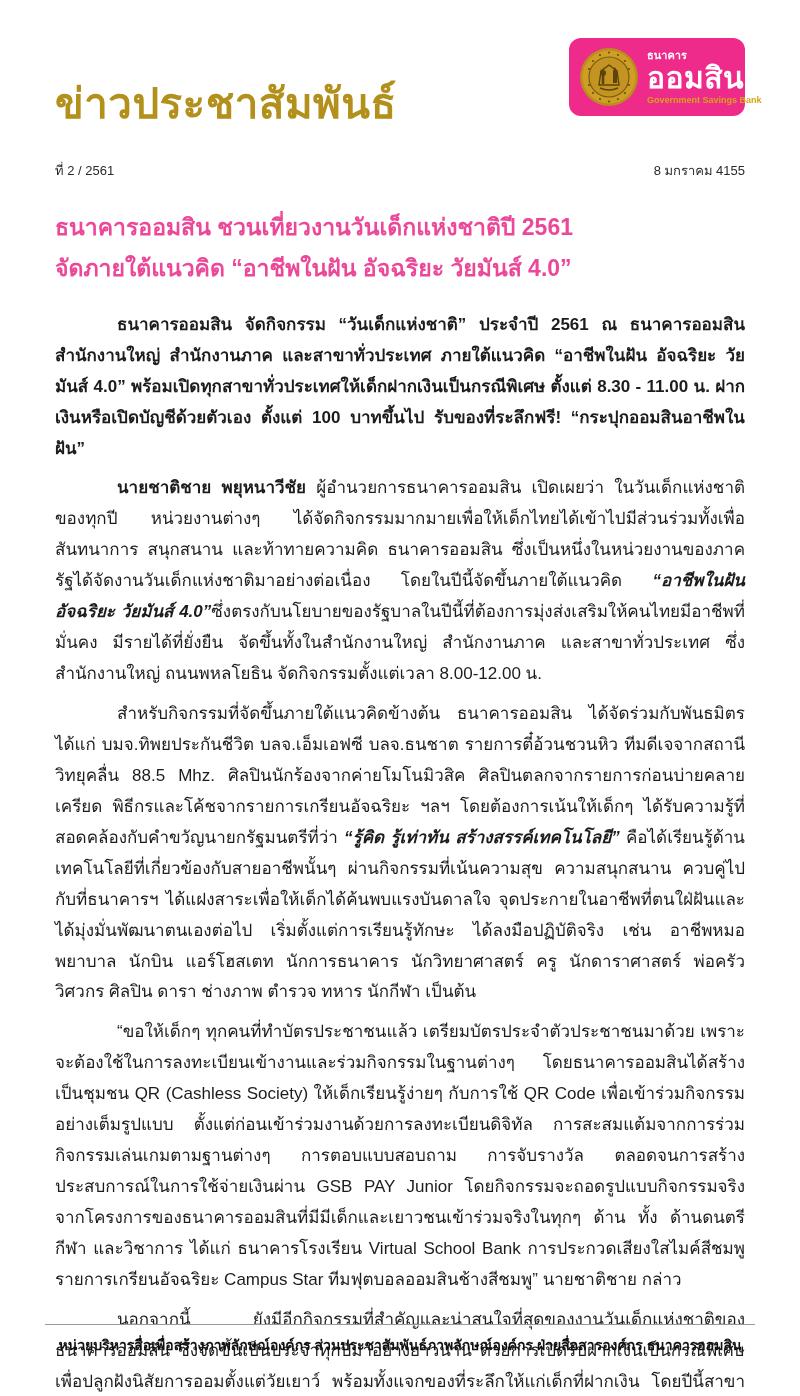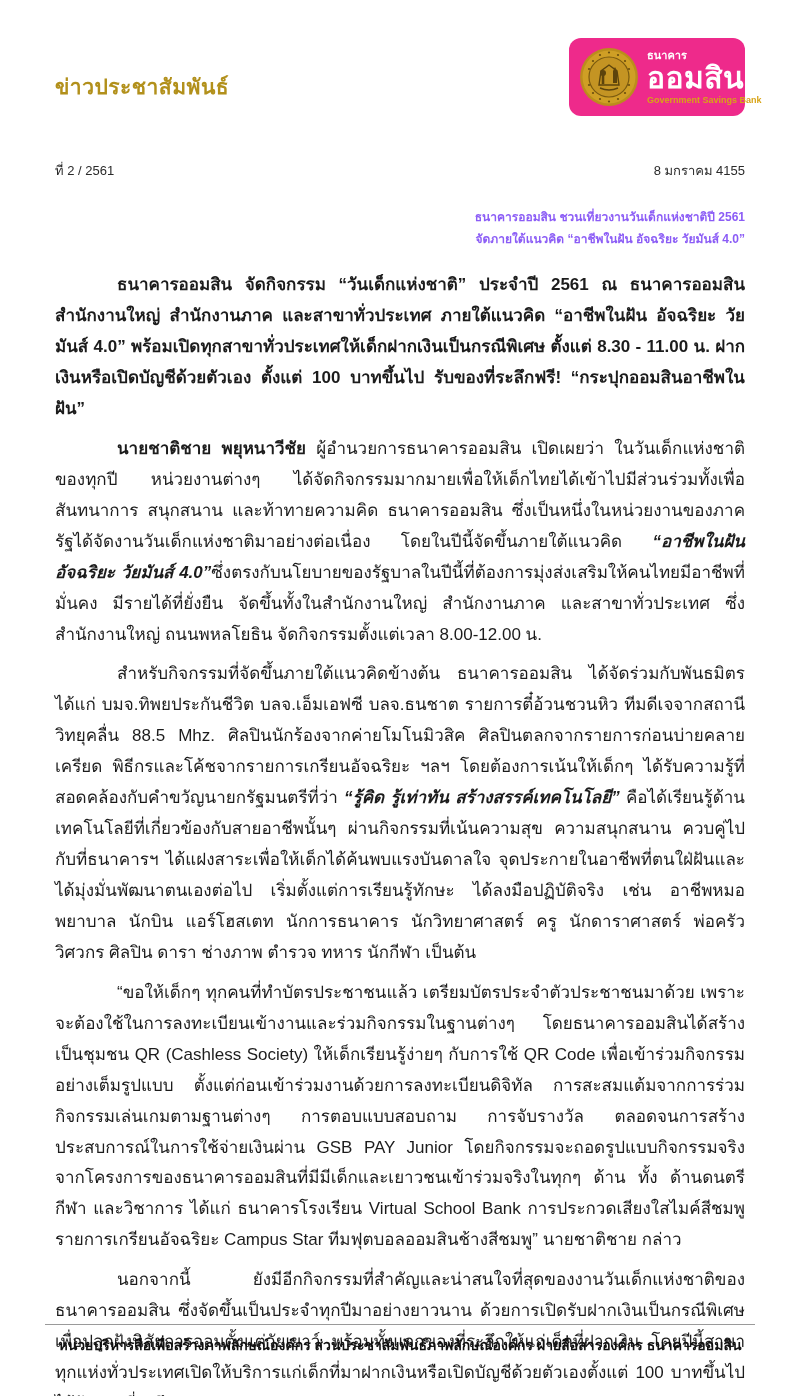--- a/index.html
+++ b/index.html
@@ -12,41 +12,41 @@
     color: #1c1c1c;
     position: relative;
     overflow: hidden;
   }
   .page { padding: 36px 55px 0 55px; position: relative; width: 800px; height: 1396px; }
 
   
   .header-row { position: relative; height: 120px; }
   .brand-title {
     position: absolute; left: 0; top: 34px;
-    font-size: 21px; font-weight: 700; color: #b2901b;
+    font-size: 42px; font-weight: 700; color: #b2901b;
     letter-spacing: 0.5px;
   }
   .logo {
     position: absolute; right: 0; top: 2px;
     width: 176px; height: 78px;
     background: #ee2a8b;
     border-radius: 12px;
     display: flex; align-items: center; gap: 8px;
     padding: 7px 10px;
   }
   .seal { width: 60px; height: 60px; flex: 0 0 auto; }
   .logo-text { display: flex; flex-direction: column; line-height: 1; }
   .logo-small { color: #ffffff; font-size: 11px; font-weight: 700; margin-bottom: 2px; }
   .logo-big { color: #ffffff; font-size: 30px; font-weight: 700; letter-spacing: 0.5px; }
   .logo-en { color: #d8a417; font-size: 9px; font-weight: 700; margin-top: 3px; white-space: nowrap; }
 
   .meta-row { display: flex; justify-content: space-between; font-size: 13px; color: #2a2a2a; margin-top: 4px; }
 
   
-  .doc-title { text-align: right; font-weight: 700; font-size: 12px; line-height: 1.8; margin-top: 26px; color: #8b5cf6; }
+  .doc-title { text-align: left; font-weight: 700; font-size: 23px; line-height: 1.8; margin-top: 26px; color: #ec4899; }
 
   
   .body-text { margin-top: 20px; }
   .para {
     font-size: 17px;
     line-height: 1.82;
     text-align: justify;
     text-indent: 62px;
     margin-bottom: 9px;
     color: #1c1c1c;

